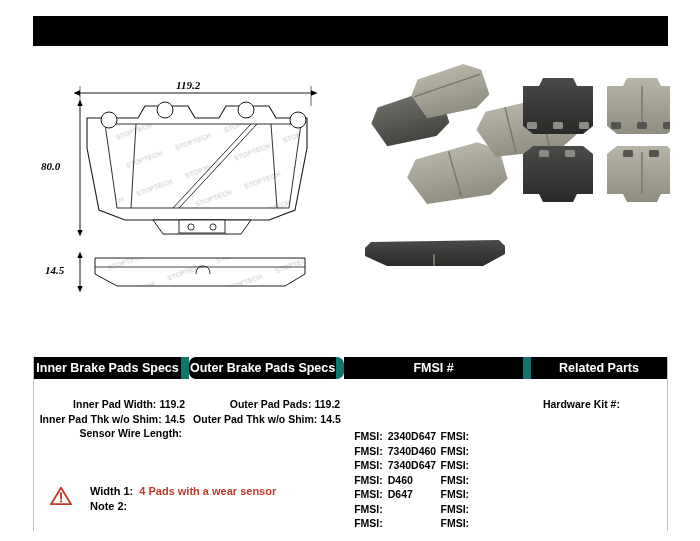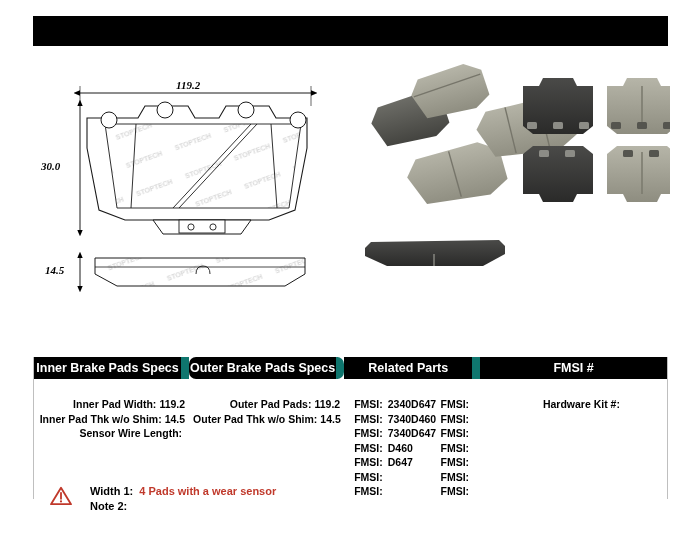--- a/index.html
+++ b/index.html
@@ -103,21 +103,21 @@
     line-height: 14.5px;
     text-align: right;
     white-space: nowrap;
   }
   .spec-line .spec-val {
     font-weight: bold;
     padding-left: 3px;
   }
 
   .fmsi-cols { display: flex; padding-left: 6px; }
-  .fmsi-sub { width: 50%; }
+  .fmsi-sub { width: 50%; margin-top: 32px; }
   .fmsi-line {
     font-size: 10.5px;
     font-weight: bold;
     line-height: 14.5px;
     white-space: nowrap;
   }
   .fmsi-line .fmsi-val { padding-left: 5px; }
 
   .related-line {
     font-size: 10.5px;
@@ -203,21 +203,21 @@
 
     <g>
       <line x1="47" y1="196" x2="47" y2="224" stroke="#000" stroke-width="0.9" marker-start="url(#arrL)" marker-end="url(#arrR)"></line>
       <path d="M62,196 L272,196 L272,212 L252,224 L84,224 L62,212 Z" fill="url(#wm)" stroke="#1a1a1a" stroke-width="1"></path>
       <line x1="62" y1="205" x2="272" y2="205" stroke="#1a1a1a" stroke-width="0.8"></line>
       <path d="M163,212 q0,-8 7,-8 q7,0 7,8" fill="none" stroke="#1a1a1a" stroke-width="0.9"></path>
     </g>
   </svg>
 
   <div class="dim-label" style="left:143px; top:17px;">119.2</div>
-  <div class="dim-label" style="left:8px; top:98px;">30.0</div>
+  <div class="dim-label" style="left:8px; top:98px;">80.0</div>
   <div class="dim-label" style="left:12px; top:202px;">14.5</div>
 </div>
 
 <div id="photo-area">
   <svg width="325" height="270" viewBox="0 0 325 270">
     <defs>
       <linearGradient id="gDark" x1="0" y1="0" x2="0" y2="1">
         <stop offset="0%" stop-color="#6e6e68"></stop>
         <stop offset="100%" stop-color="#43433f"></stop>
       </linearGradient>
@@ -282,22 +282,22 @@
       <path d="M69,14 L69,26" stroke="#9a9a93" stroke-width="1.2"></path>
     </g>
   </svg>
 </div>
 
 <div id="specs-table">
 
   <div id="table-header-row">
     <div class="th col-inner">Inner Brake Pads Specs</div>
     <div class="th col-outer">Outer Brake Pads Specs</div>
+    <div class="th col-fmsi">FMSI #</div>
     <div class="th col-related">Related Parts</div>
-    <div class="th col-fmsi">FMSI #</div>
   </div>
 
   <div id="table-body-row">
 
     <div class="td col-inner">
       <div class="spec-line">
         <span>Inner Pad Width:</span><span class="spec-val">119.2</span>
       </div>
       <div class="spec-line">
         <span>Inner Pad Thk w/o Shim:</span><span class="spec-val">14.5</span>

